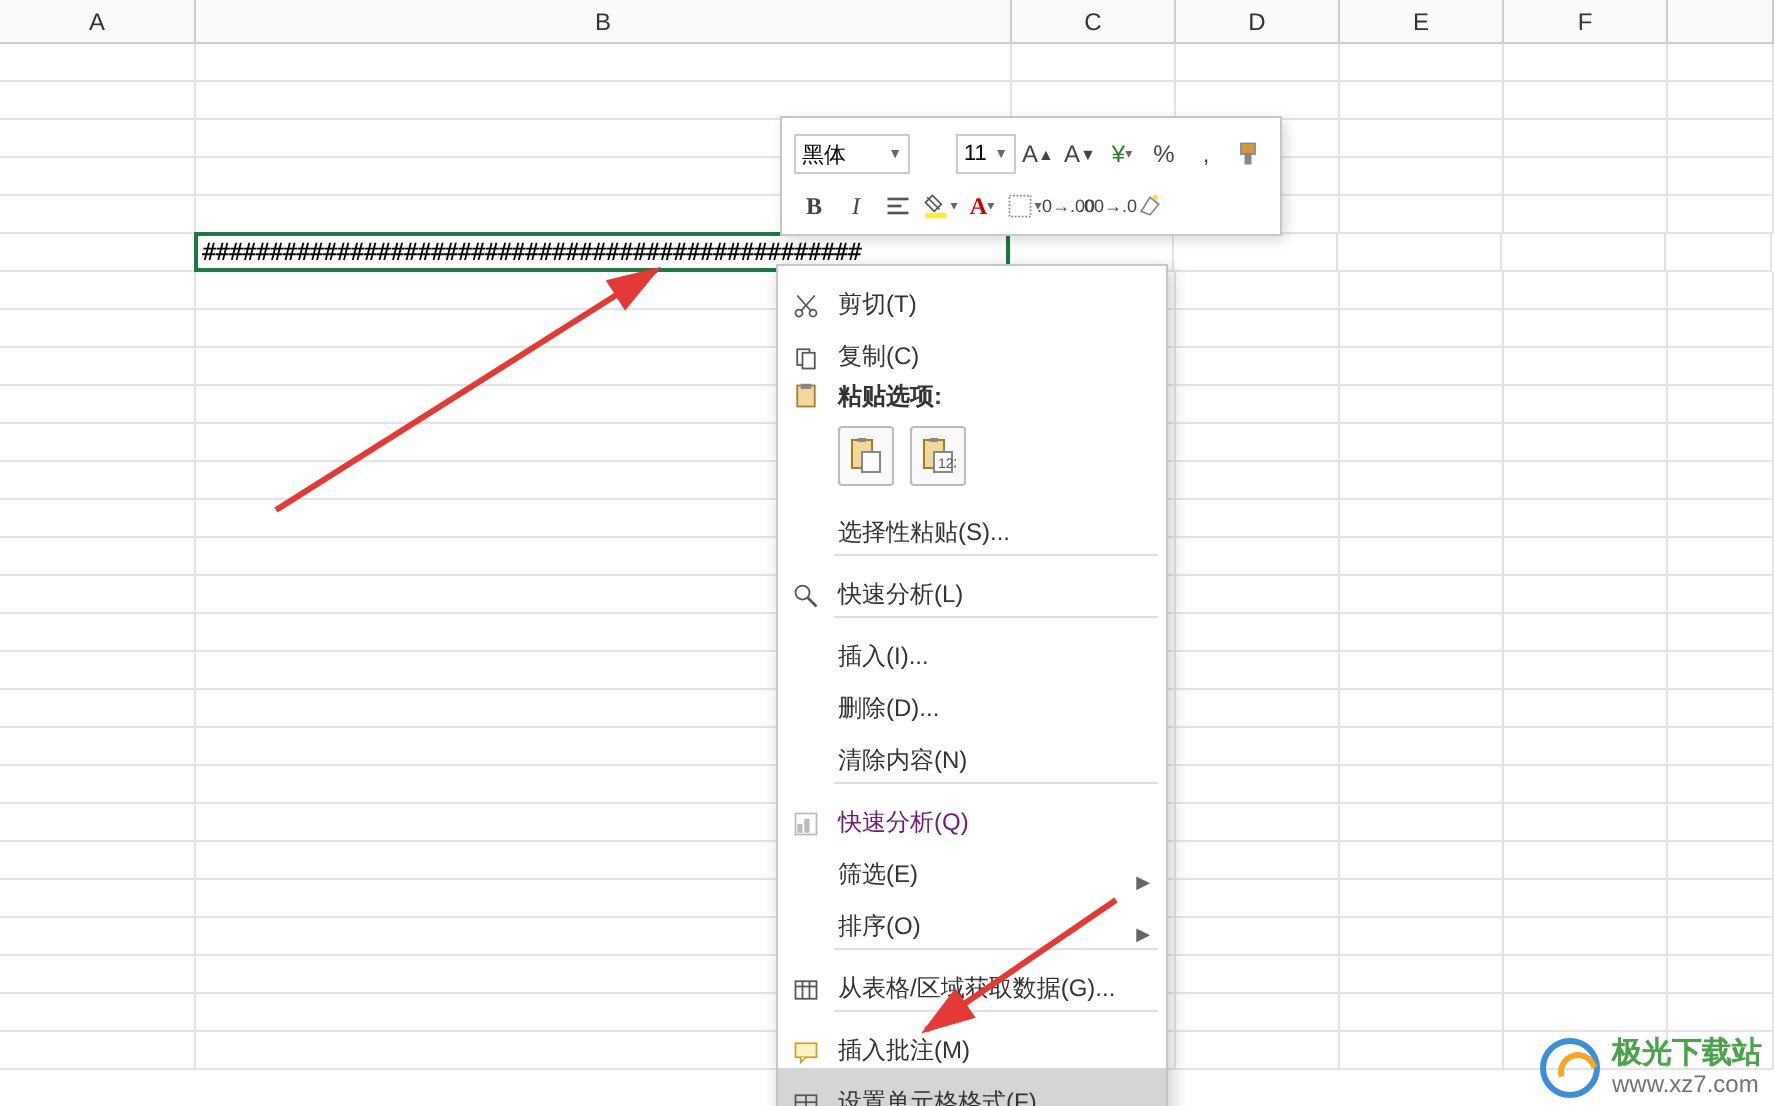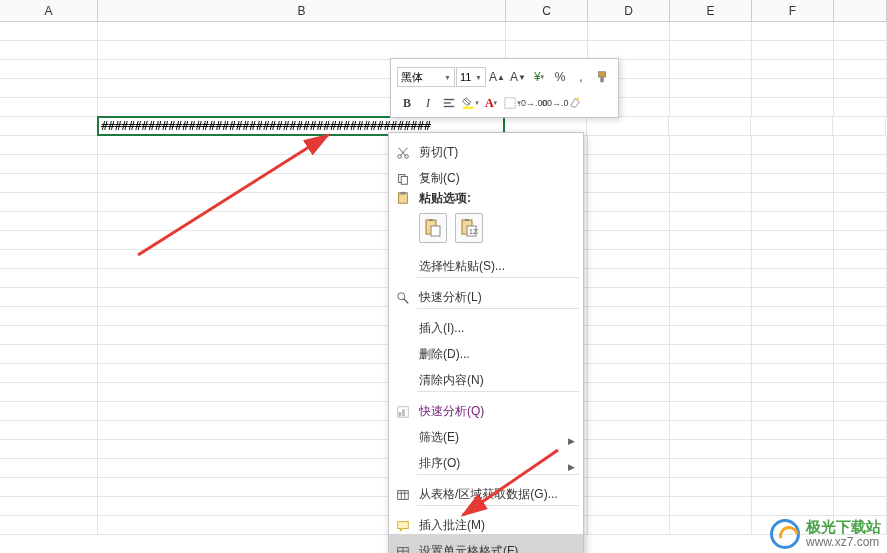--- a/index.html
+++ b/index.html
@@ -18,21 +18,21 @@
 .col-E { width: 82px; }
 .col-F { width: 82px; }
 .col-G { width: 53px; }
 .selected-cell { border: 2px solid #1a7a3f; background: #fff; height: 20px; margin-top: -1px; margin-left: -1px; font-family: monospace; font-size: 12px; letter-spacing: -0.5px; color: #000; padding: 1px 2px; }
 
 
 .mini-toolbar { position: absolute; left: 390px; top: 58px; background: #fff; border: 1px solid #c6c6c6; box-shadow: 2px 2px 6px rgba(0,0,0,.15); padding: 4px 6px; }
 .mt-row { display: flex; align-items: flex-end; gap: 1px; height: 24px; }
 .mt-row + .mt-row { margin-top: 2px; }
 .mt-font { width: 58px; height: 20px; font-size: 11px; border: 1px solid #ccc; display: flex; align-items: center; padding: 0 3px; justify-content: space-between; }
-.mt-size { width: 30px; height: 20px; font-size: 11px; border: 1px solid #ccc; display: flex; align-items: center; padding: 0 3px; justify-content: space-between; }
+.mt-size { width: 30px; height: 20px; font-size: 11px; border: 1px solid #ccc; display: flex; align-items: center; padding: 0 3px; justify-content: space-between; margin-left: 22px; }
 .mt-btn { width: 20px; height: 20px; display: flex; align-items: center; justify-content: center; font-size: 12px; color: #444; cursor: pointer; }
 .mt-btn.fb { font-weight: bold; font-family: "Times New Roman", serif; }
 .mt-btn.fi { font-style: italic; font-family: "Times New Roman", serif; }
 .caret { font-size: 7px; color: #666; }
 
 
 .ctx { position: absolute; left: 388px; top: 132px; width: 196px; background: #fff; border: 1px solid #c6c6c6; box-shadow: 2px 2px 8px rgba(0,0,0,.2); padding: 2px 0; }
 .ctx-item { height: 26px; display: flex; align-items: flex-end; font-size: 12px; color: #333; padding: 0 10px 0 30px; position: relative; }
 .ctx-item.disabled { color: #701a75; }
 .ctx-item.highlight { background: #d5d5d5; }

